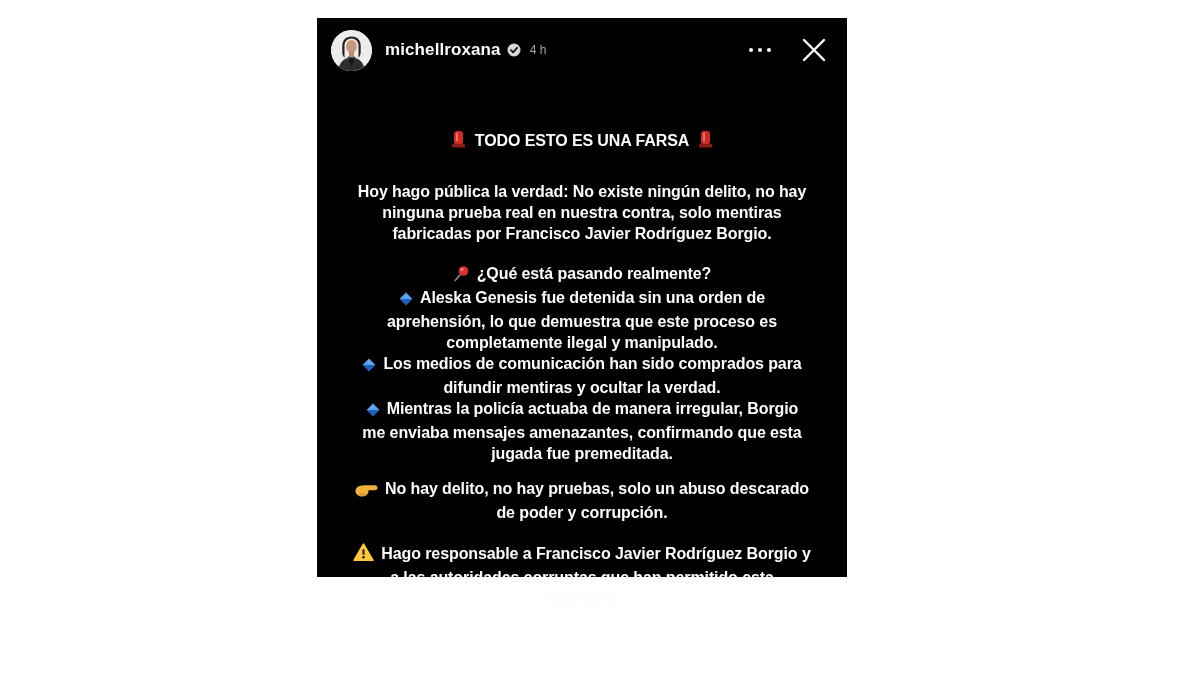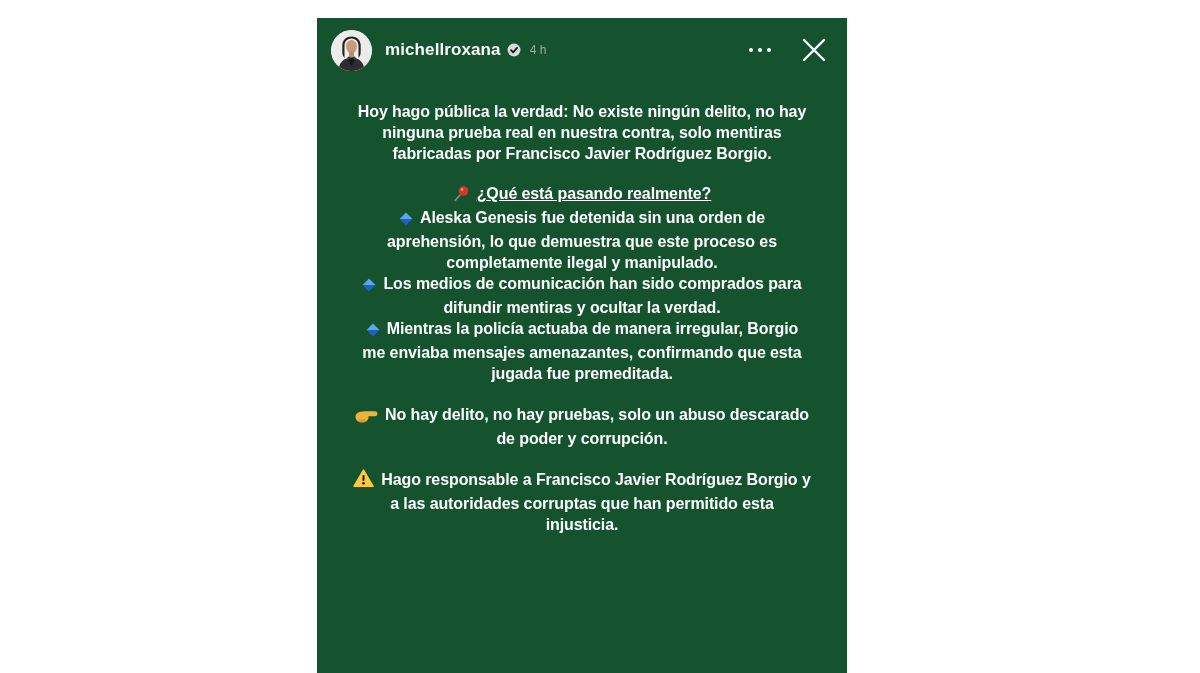--- a/index.html
+++ b/index.html
@@ -2,22 +2,22 @@
 <html><head>
 <meta charset="utf-8">
 <style>
   * { margin: 0; padding: 0; box-sizing: border-box; }
   html, body { width: 1200px; height: 673px; background: #ffffff; overflow: hidden; }
   body { font-family: "Liberation Sans", "DejaVu Sans", sans-serif; }
 
   .story-panel {
     position: absolute;
     left: 317px; top: 18px;
-    width: 530px; height: 655px;
-    background: #14532d;
+    width: 530px; height: 559px;
+    background: #000000;
   }
 
   
   .story-header {
     display: flex;
     align-items: center;
     padding: 8px 14px 0 14px;
     height: 56px;
   }
   .avatar-wrap {
@@ -65,23 +65,23 @@
   .sec-text { white-space: pre-line; }
   .inline-icon {
     display: inline-block;
     vertical-align: -3px;
     margin-right: 7px;
   }
   .title-row { margin-top: 56px; }
   .title-row .icon-left  { margin-right: 9px; }
   .title-row .icon-right { margin-left: 9px; margin-right: 0; }
   .sec-intro    { margin-top: 27px; }
-  .sec-question { margin-top: 19px; text-decoration: underline; }
+  .sec-question { margin-top: 19px; }
   .sec-bullet   { margin-top: 0; }
-  .sec-point    { margin-top: 20px; }
+  .sec-point    { margin-top: 14px; }
   .sec-warning  { margin-top: 20px; }
 </style>
 </head>
 <body>
 
 <div class="story-panel">
 
   <div class="story-header">
 
     <div class="avatar-wrap">
@@ -119,20 +119,35 @@
 
     <button class="close-btn">
       <svg width="30" height="30" viewBox="0 0 30 30">
         <path d="M5 5 L25 25 M25 5 L5 25" stroke="#ffffff" stroke-width="2.4" stroke-linecap="round"></path>
       </svg>
     </button>
   </div>
 
   <div class="story-content">
 
+    <div class="title-row">
+      <span class="inline-icon icon-left">
+        <svg width="15" height="19" viewBox="0 0 15 19">
+          <rect x="3" y="1" width="9" height="13.5" rx="3" fill="#cf2b24"></rect>
+          <rect x="5" y="2.5" width="2" height="9" rx="1" fill="#f07a6d" opacity="0.85"></rect>
+          <rect x="1" y="14" width="13" height="3.6" rx="1.2" fill="#8f1d17"></rect>
+        </svg>
+      </span><span class="sec-text">TODO ESTO ES UNA FARSA</span><span class="inline-icon icon-right">
+        <svg width="15" height="19" viewBox="0 0 15 19">
+          <rect x="3" y="1" width="9" height="13.5" rx="3" fill="#cf2b24"></rect>
+          <rect x="5" y="2.5" width="2" height="9" rx="1" fill="#f07a6d" opacity="0.85"></rect>
+          <rect x="1" y="14" width="13" height="3.6" rx="1.2" fill="#8f1d17"></rect>
+        </svg>
+      </span>
+    </div>
 
     <div class="sec sec-intro">
       <span class="sec-text">Hoy hago pública la verdad: No existe ningún delito, no hay
 ninguna prueba real en nuestra contra, solo mentiras
 fabricadas por Francisco Javier Rodríguez Borgio.</span>
     </div>
 
     <div class="sec sec-question">
       <span class="inline-icon">
         <svg width="17" height="17" viewBox="0 0 17 17">

